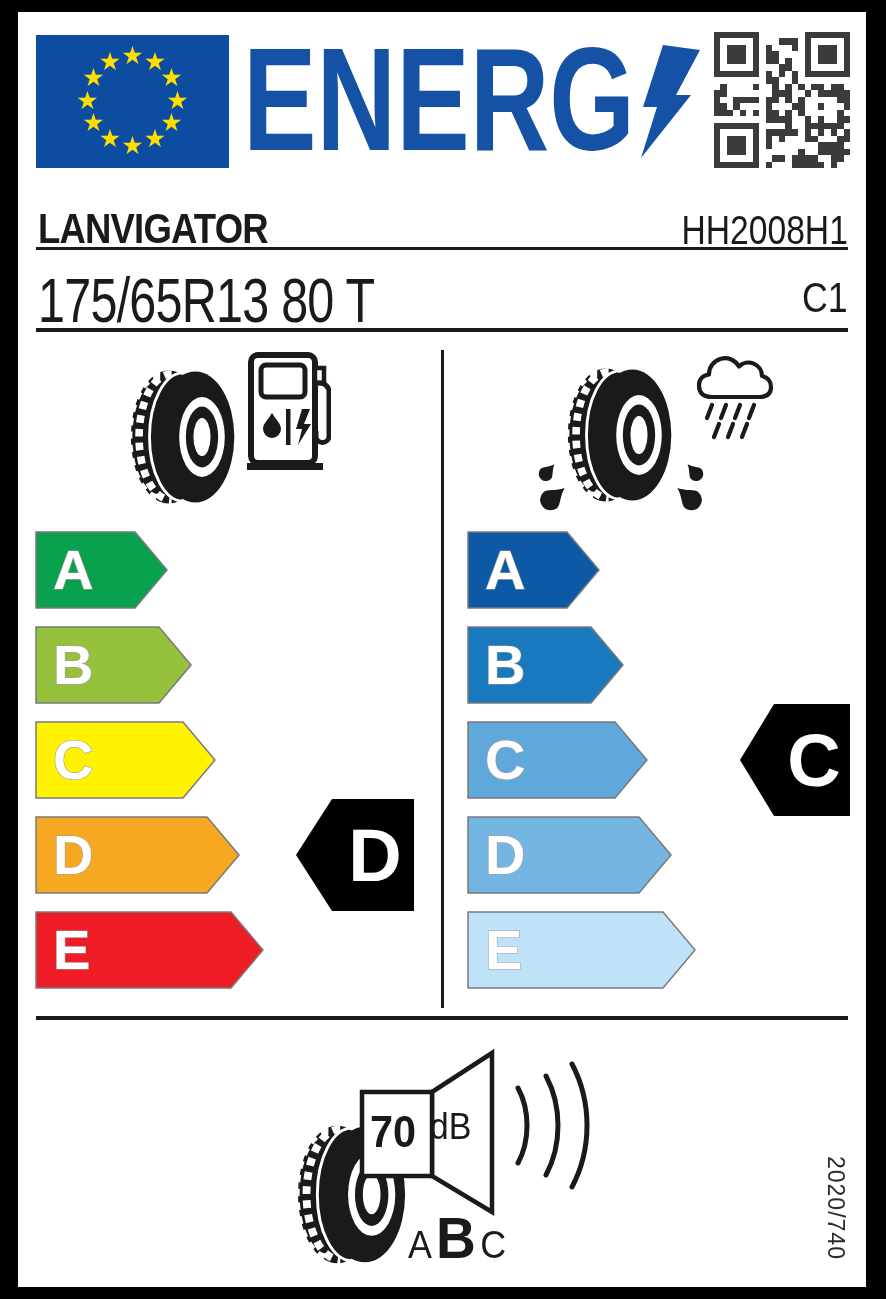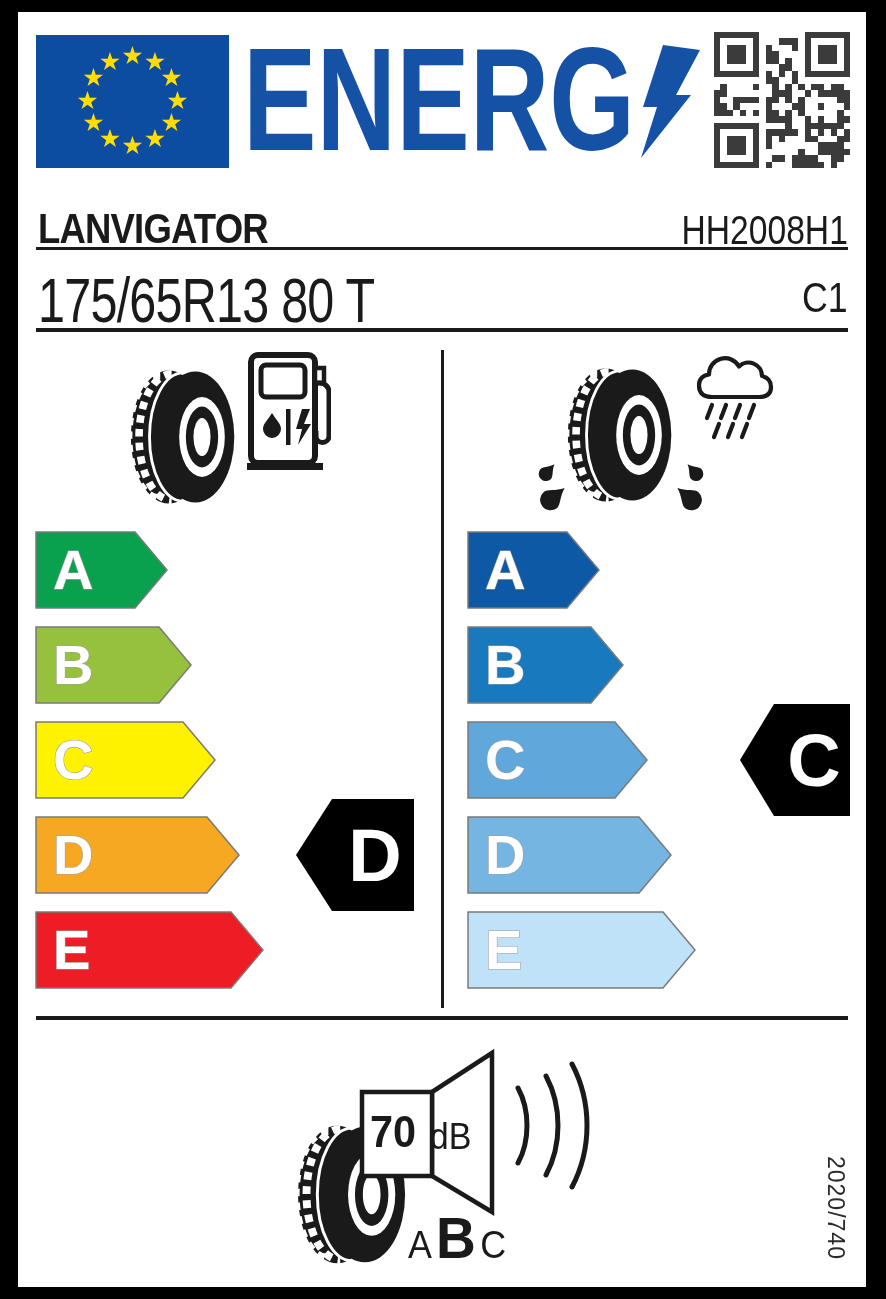--- a/index.html
+++ b/index.html
@@ -39,21 +39,21 @@
   .scale svg { position:absolute; left:0; }
 
   .badge { position:absolute; }
   #fuel-badge { left:296px; top:799px; }
   #wet-badge { left:740px; top:704px; }
 
   
   #noise-abc { left:407px; top:1204px; display:flex; align-items:baseline; letter-spacing:2px; }
   #noise-abc .sm { font-size:39px; transform:scaleX(.92); }
   #noise-abc .big { font-size:58px; font-weight:bold; transform:scaleX(.95); }
-  #noise-db { left:370px; top:1106px; display:flex; align-items:flex-end; white-space:nowrap; }
+  #noise-db { left:370px; top:1106px; display:flex; align-items:flex-start; white-space:nowrap; }
   #noise-db .val { font-size:45px; font-weight:bold; transform:scaleX(.92); transform-origin:0 100%; }
   #noise-db .unit { font-size:37px; margin-left:8px; transform:scaleX(.92); }
 
   .reg { left:822px; top:1156px; writing-mode:vertical-rl; font-size:23px; color:#2b2b2b; letter-spacing:1px; white-space:nowrap; }
 </style>
 </head>
 <body>
 
 <div id="label">
 

